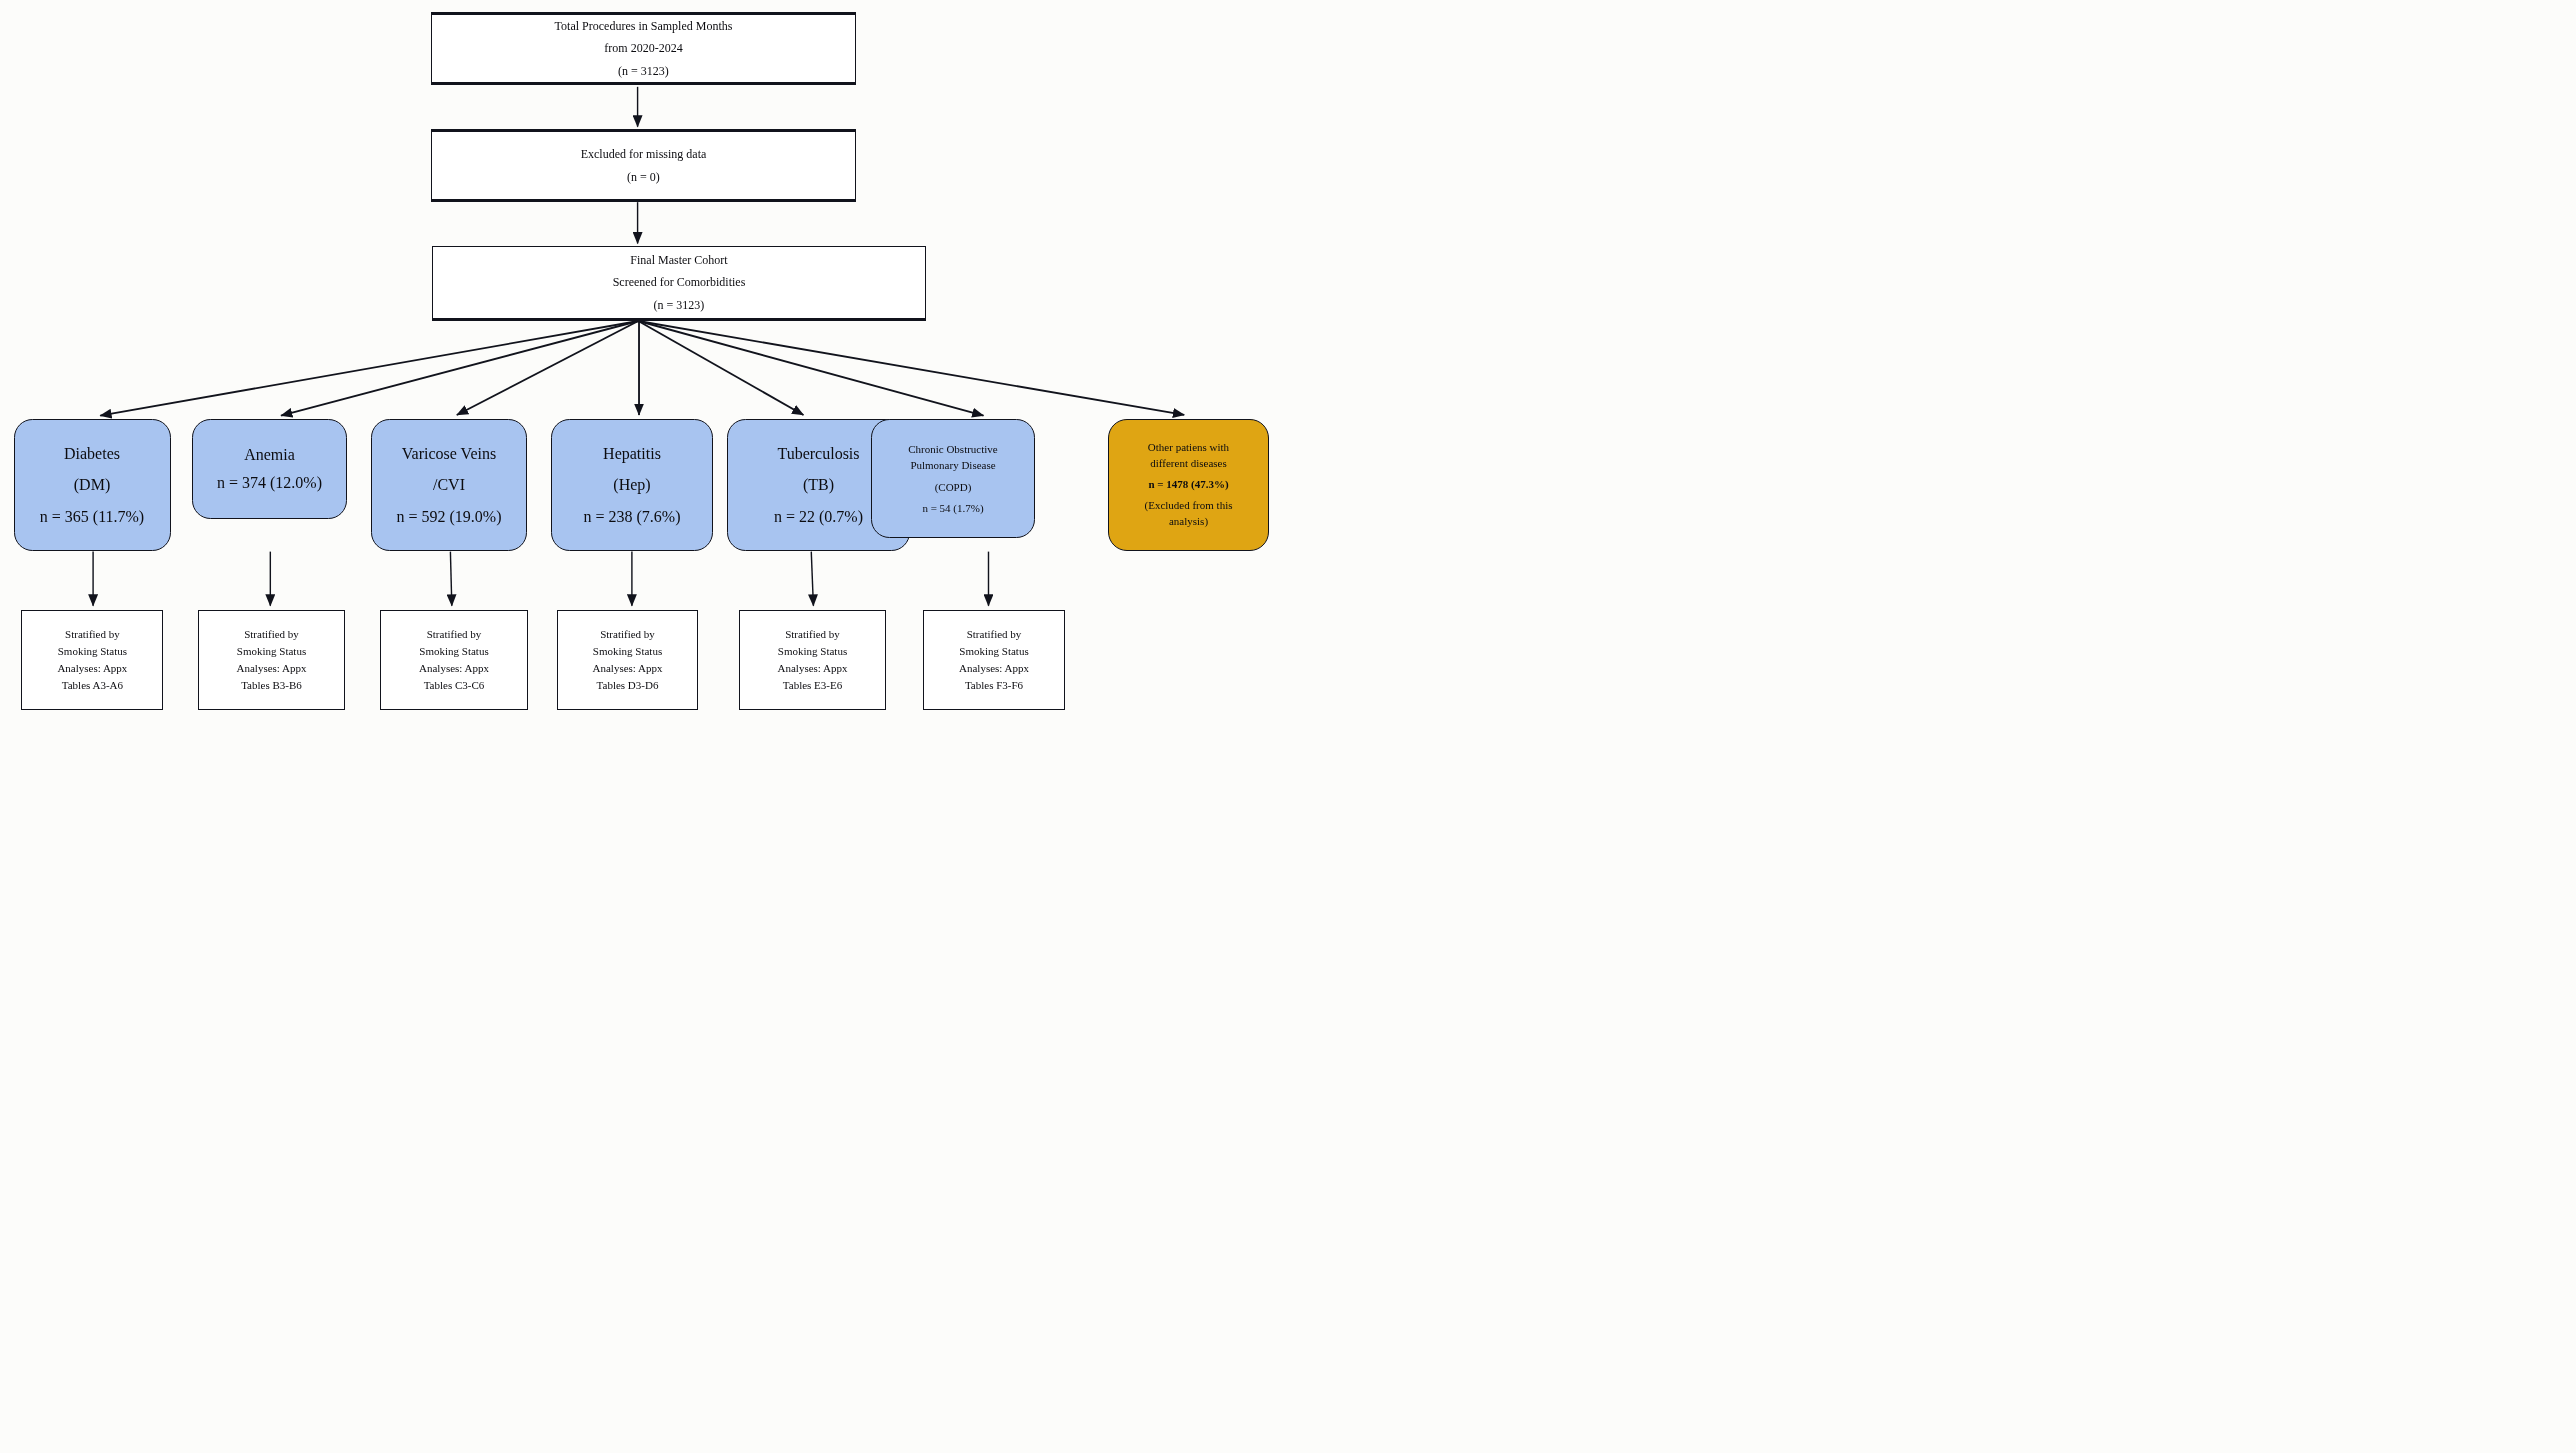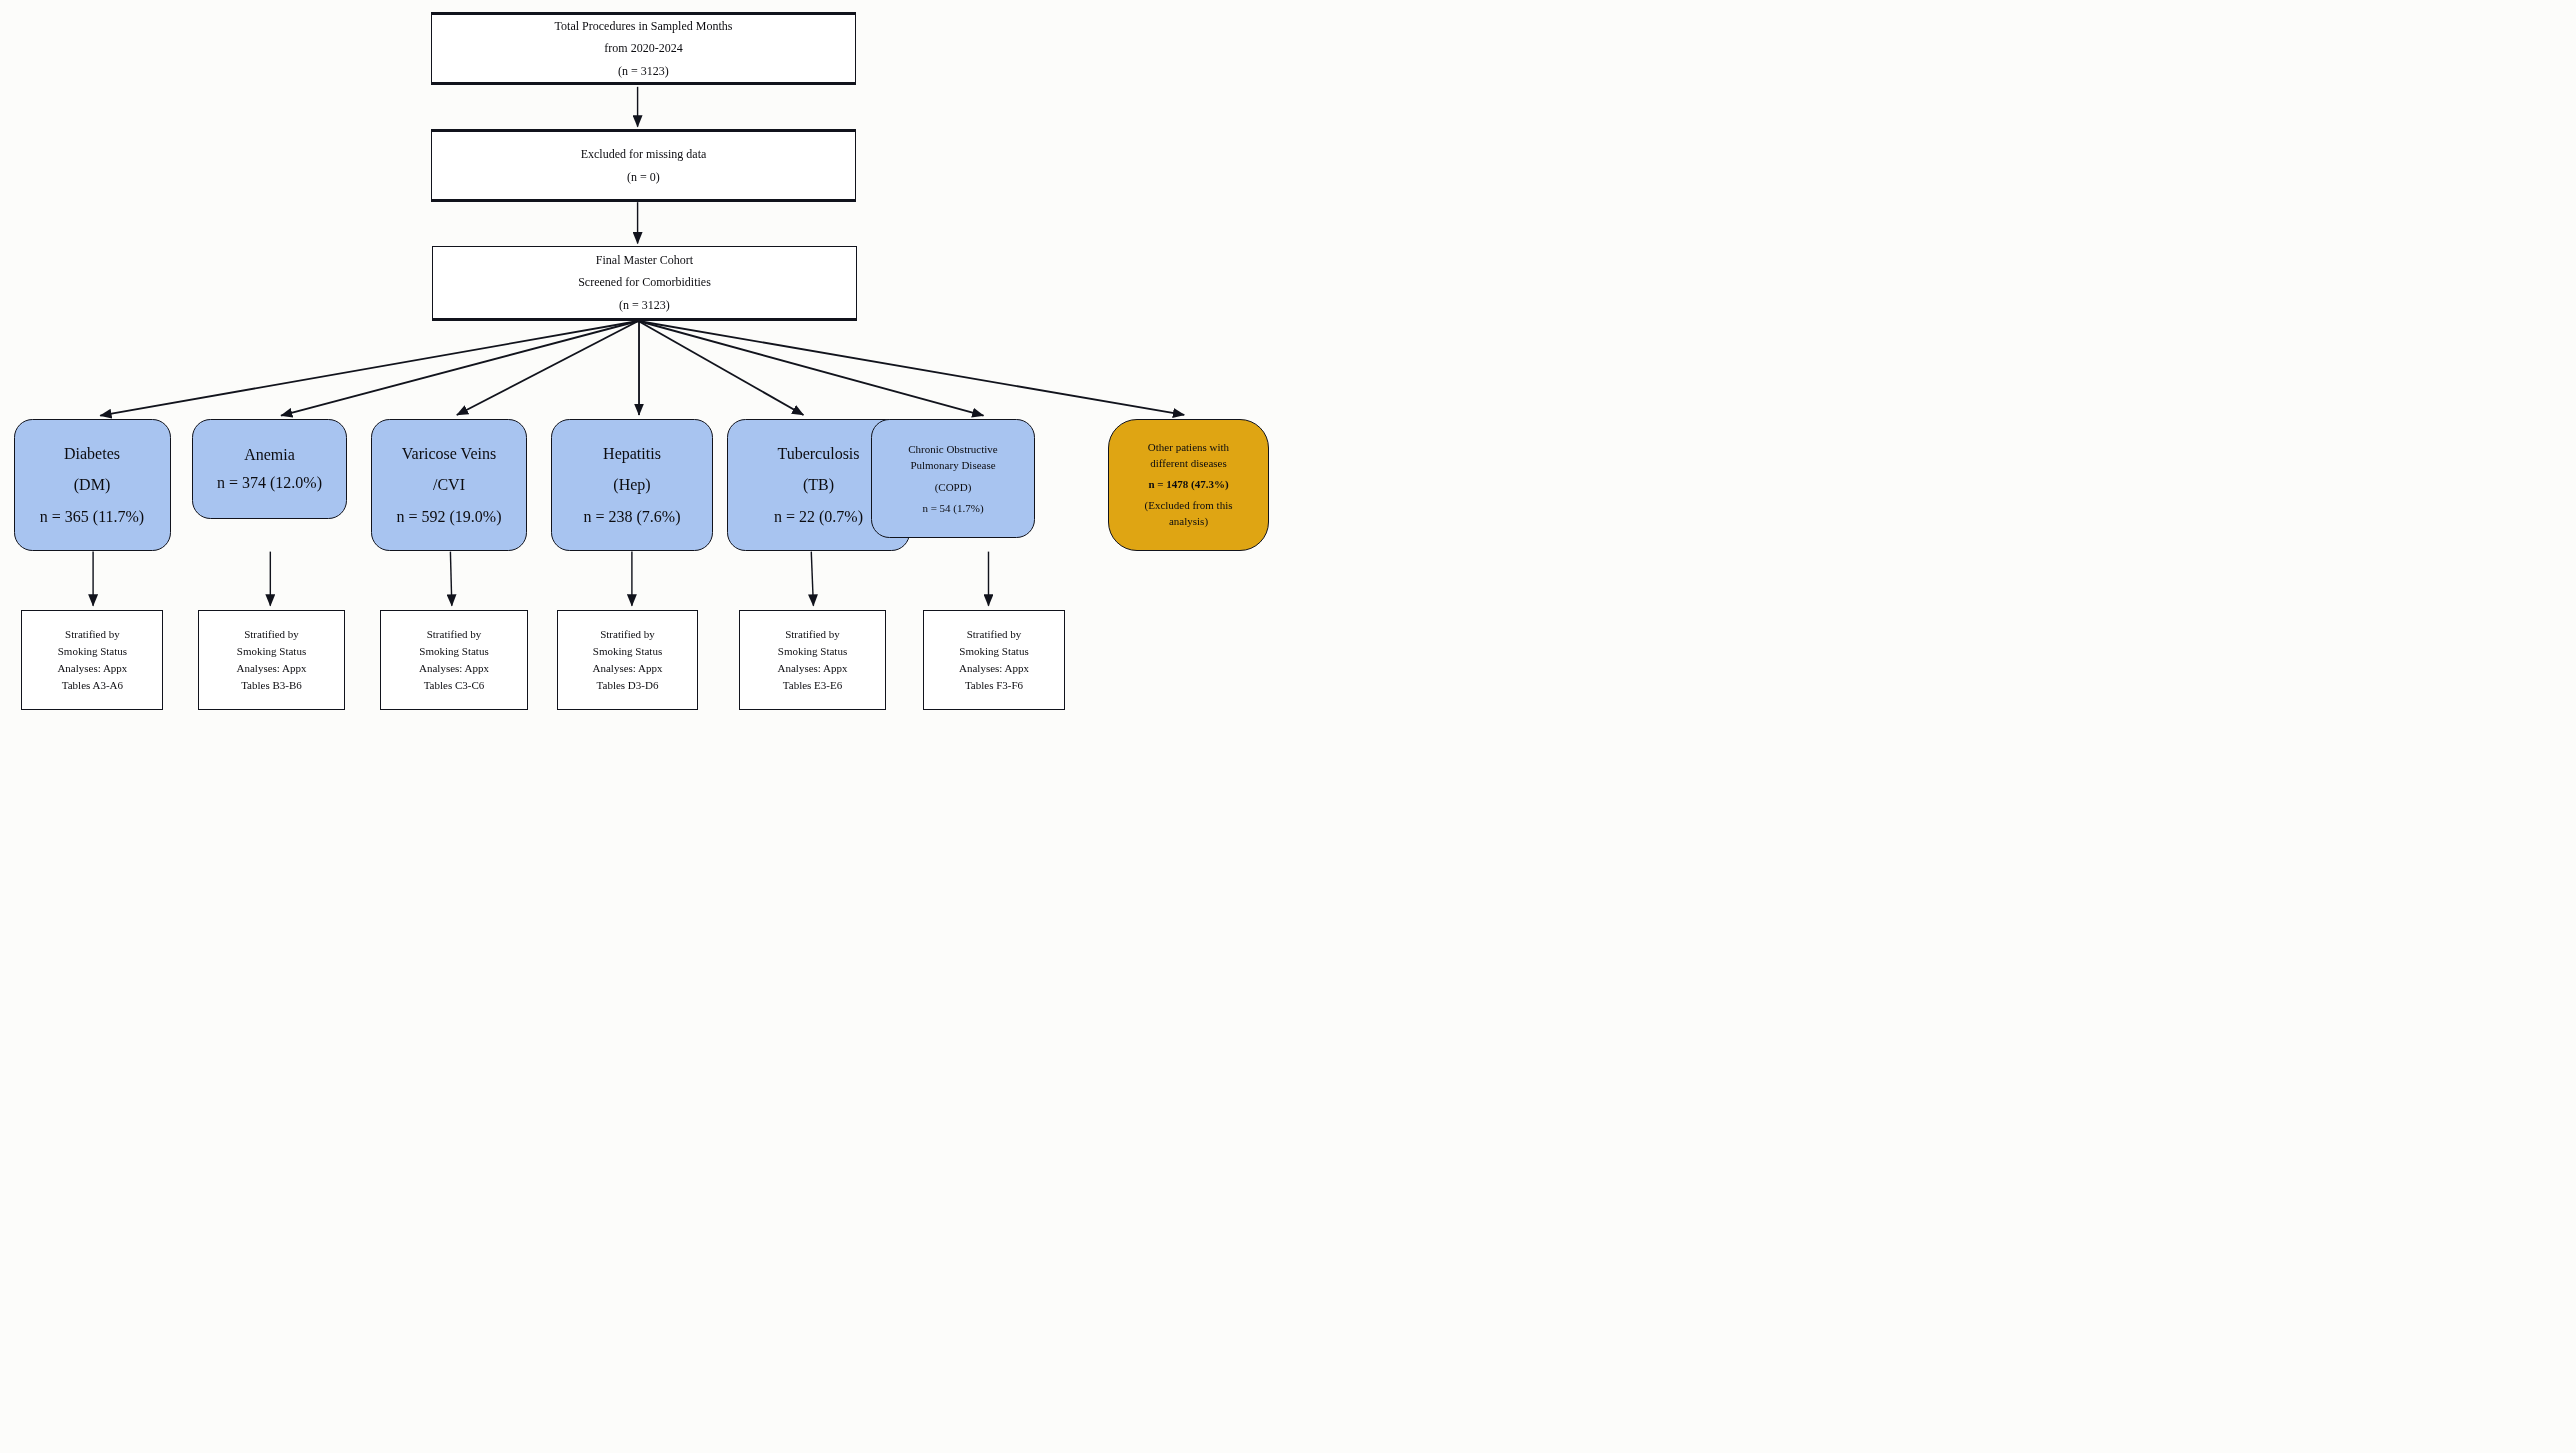--- a/index.html
+++ b/index.html
@@ -33,21 +33,21 @@
   .lh-wide{line-height:1.95}
   .lh-med{line-height:1.75}
   .comorbid > div:last-child{font-weight:normal}
   .box-copd{line-height:1.5;font-size:11px}
   .box-copd > div:nth-child(3){margin-top:5px}
   .box-copd > div:nth-child(4){margin-top:5px}
 
   
   .excluded-box{
     background:var(--excluded-fill,#dfa513);
-    border-radius:29px;border-width:1.8px;
+    border-radius:19px;border-width:1.8px;
     font-size:11px;line-height:1.45;
   }
   .excluded-box > div:nth-child(3){margin-top:5px;font-weight:bold}
   .excluded-box > div:nth-child(4){margin-top:5px}
 
   
   .strat{font-size:11px;line-height:1.55;border-width:1.8px}
 </style>
 </head>
 <body>
@@ -84,21 +84,21 @@
 
   <div class="box step" style="left:431px;top:12px;width:425px;height:73px">
       <div>Total Procedures in Sampled Months</div>
       <div>from 2020-2024</div>
       <div>(n = 3123)</div>
     </div>
   <div class="box step" style="left:431px;top:129px;width:425px;height:73px">
       <div>Excluded for missing data</div>
       <div>(n = 0)</div>
     </div>
-  <div class="box step step-final" style="left:432px;top:246px;width:425px;height:75px">
+  <div class="box step step-final" style="left:432px;top:246px;width:494px;height:75px">
       <div>Final Master Cohort</div>
       <div>Screened for Comorbidities</div>
       <div>(n = 3123)</div>
     </div>
 
   <div class="box comorbid lh-wide" style="left:13.5px;top:419px;width:157px;height:132px">
       <div>Diabetes</div>
       <div>(DM)</div>
       <div>n = 365 (11.7%)</div>
     </div>

